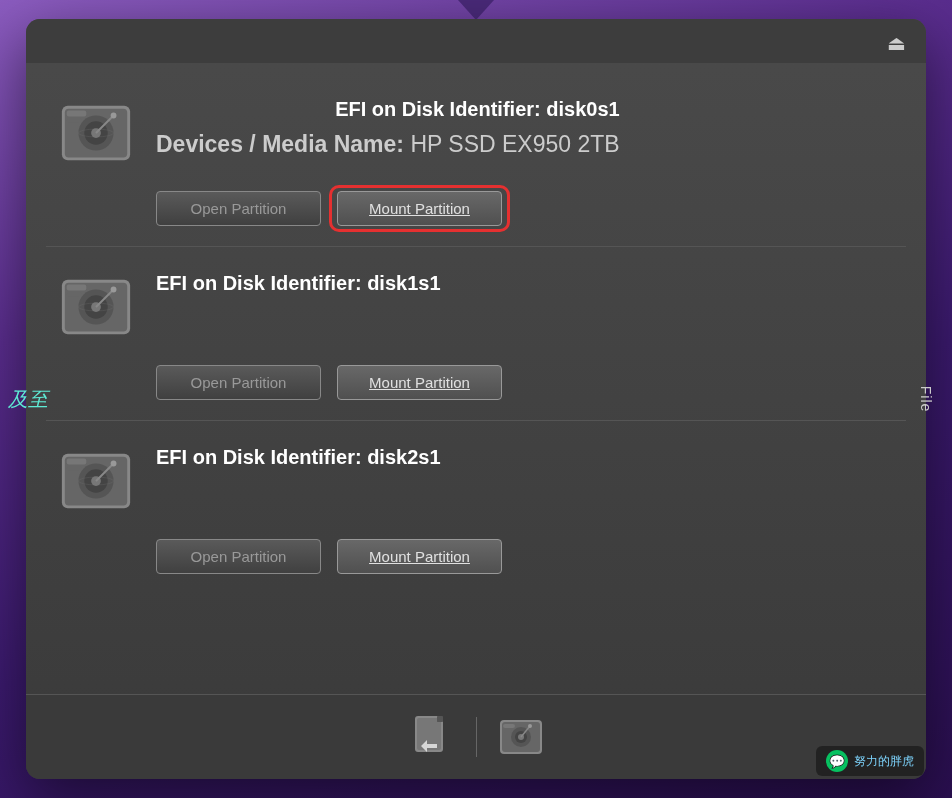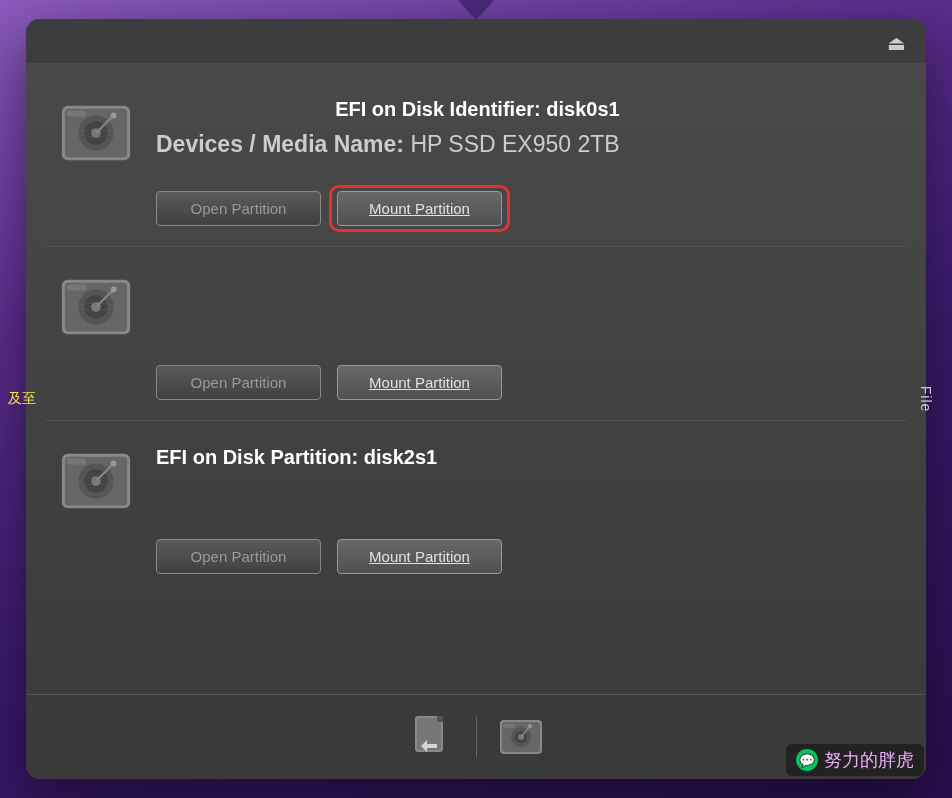--- a/index.html
+++ b/index.html
@@ -239,35 +239,36 @@
       background: #07c160;
       border-radius: 50%;
       display: flex;
       align-items: center;
       justify-content: center;
       font-size: 13px;
       color: white;
     }
 
     .watermark-text {
-      color: #f0abfc;
-      font-size: 18px;
+      color: #7dd3fc;
+      font-size: 12px;
       font-family: 'PingFang SC', 'Microsoft YaHei', sans-serif;
     }
 
     
     .left-text {
       position: absolute;
       left: 8px;
       top: 50%;
       transform: translateY(-50%);
-      color: #fde047;
-      font-size: 14px;
+      color: #5eead4;
+      font-size: 20px;
       z-index: 15;
       writing-mode: horizontal-tb;
+      font-style: italic;
     }
   </style>
 </head>
 <body>
 
 <div class="screen-bg"></div>
 
 <div class="top-arrow"></div>
 
 <div class="left-text">及至</div>
@@ -325,20 +326,21 @@
             <circle cx="40" cy="40" r="12" fill="#444"></circle>
             <circle cx="40" cy="40" r="5" fill="#777"></circle>
             <ellipse cx="40" cy="40" rx="18" ry="4" fill="none" stroke="#777" stroke-width="0.5" opacity="0.5"></ellipse>
             <rect x="10" y="17" width="20" height="6" rx="2" fill="#777"></rect>
             <rect x="10" y="25" width="15" height="4" rx="2" fill="#666"></rect>
             <line x1="40" y1="40" x2="58" y2="22" stroke="#888" stroke-width="2"></line>
             <circle cx="58" cy="22" r="3" fill="#999"></circle>
           </svg>
         </div>
         <div class="partition-text">
+          <div class="partition-title">EFI on Disk Identifier: disk1s1</div>
         </div>
       </div>
       <div class="button-row">
         <button class="partition-btn">Open Partition</button>
         <button class="partition-btn active">Mount Partition</button>
       </div>
     </div>
 
     <div class="partition-row">
       <div class="partition-info">
@@ -350,21 +352,21 @@
             <circle cx="40" cy="40" r="12" fill="#444"></circle>
             <circle cx="40" cy="40" r="5" fill="#777"></circle>
             <ellipse cx="40" cy="40" rx="18" ry="4" fill="none" stroke="#777" stroke-width="0.5" opacity="0.5"></ellipse>
             <rect x="10" y="17" width="20" height="6" rx="2" fill="#777"></rect>
             <rect x="10" y="25" width="15" height="4" rx="2" fill="#666"></rect>
             <line x1="40" y1="40" x2="58" y2="22" stroke="#888" stroke-width="2"></line>
             <circle cx="58" cy="22" r="3" fill="#999"></circle>
           </svg>
         </div>
         <div class="partition-text">
-          <div class="partition-title">EFI on Disk Partition: disk2s1</div>
+          <div class="partition-title">EFI on Disk Identifier: disk2s1</div>
         </div>
       </div>
       <div class="button-row">
         <button class="partition-btn">Open Partition</button>
         <button class="partition-btn active">Mount Partition</button>
       </div>
     </div>
 
   </div>
 

